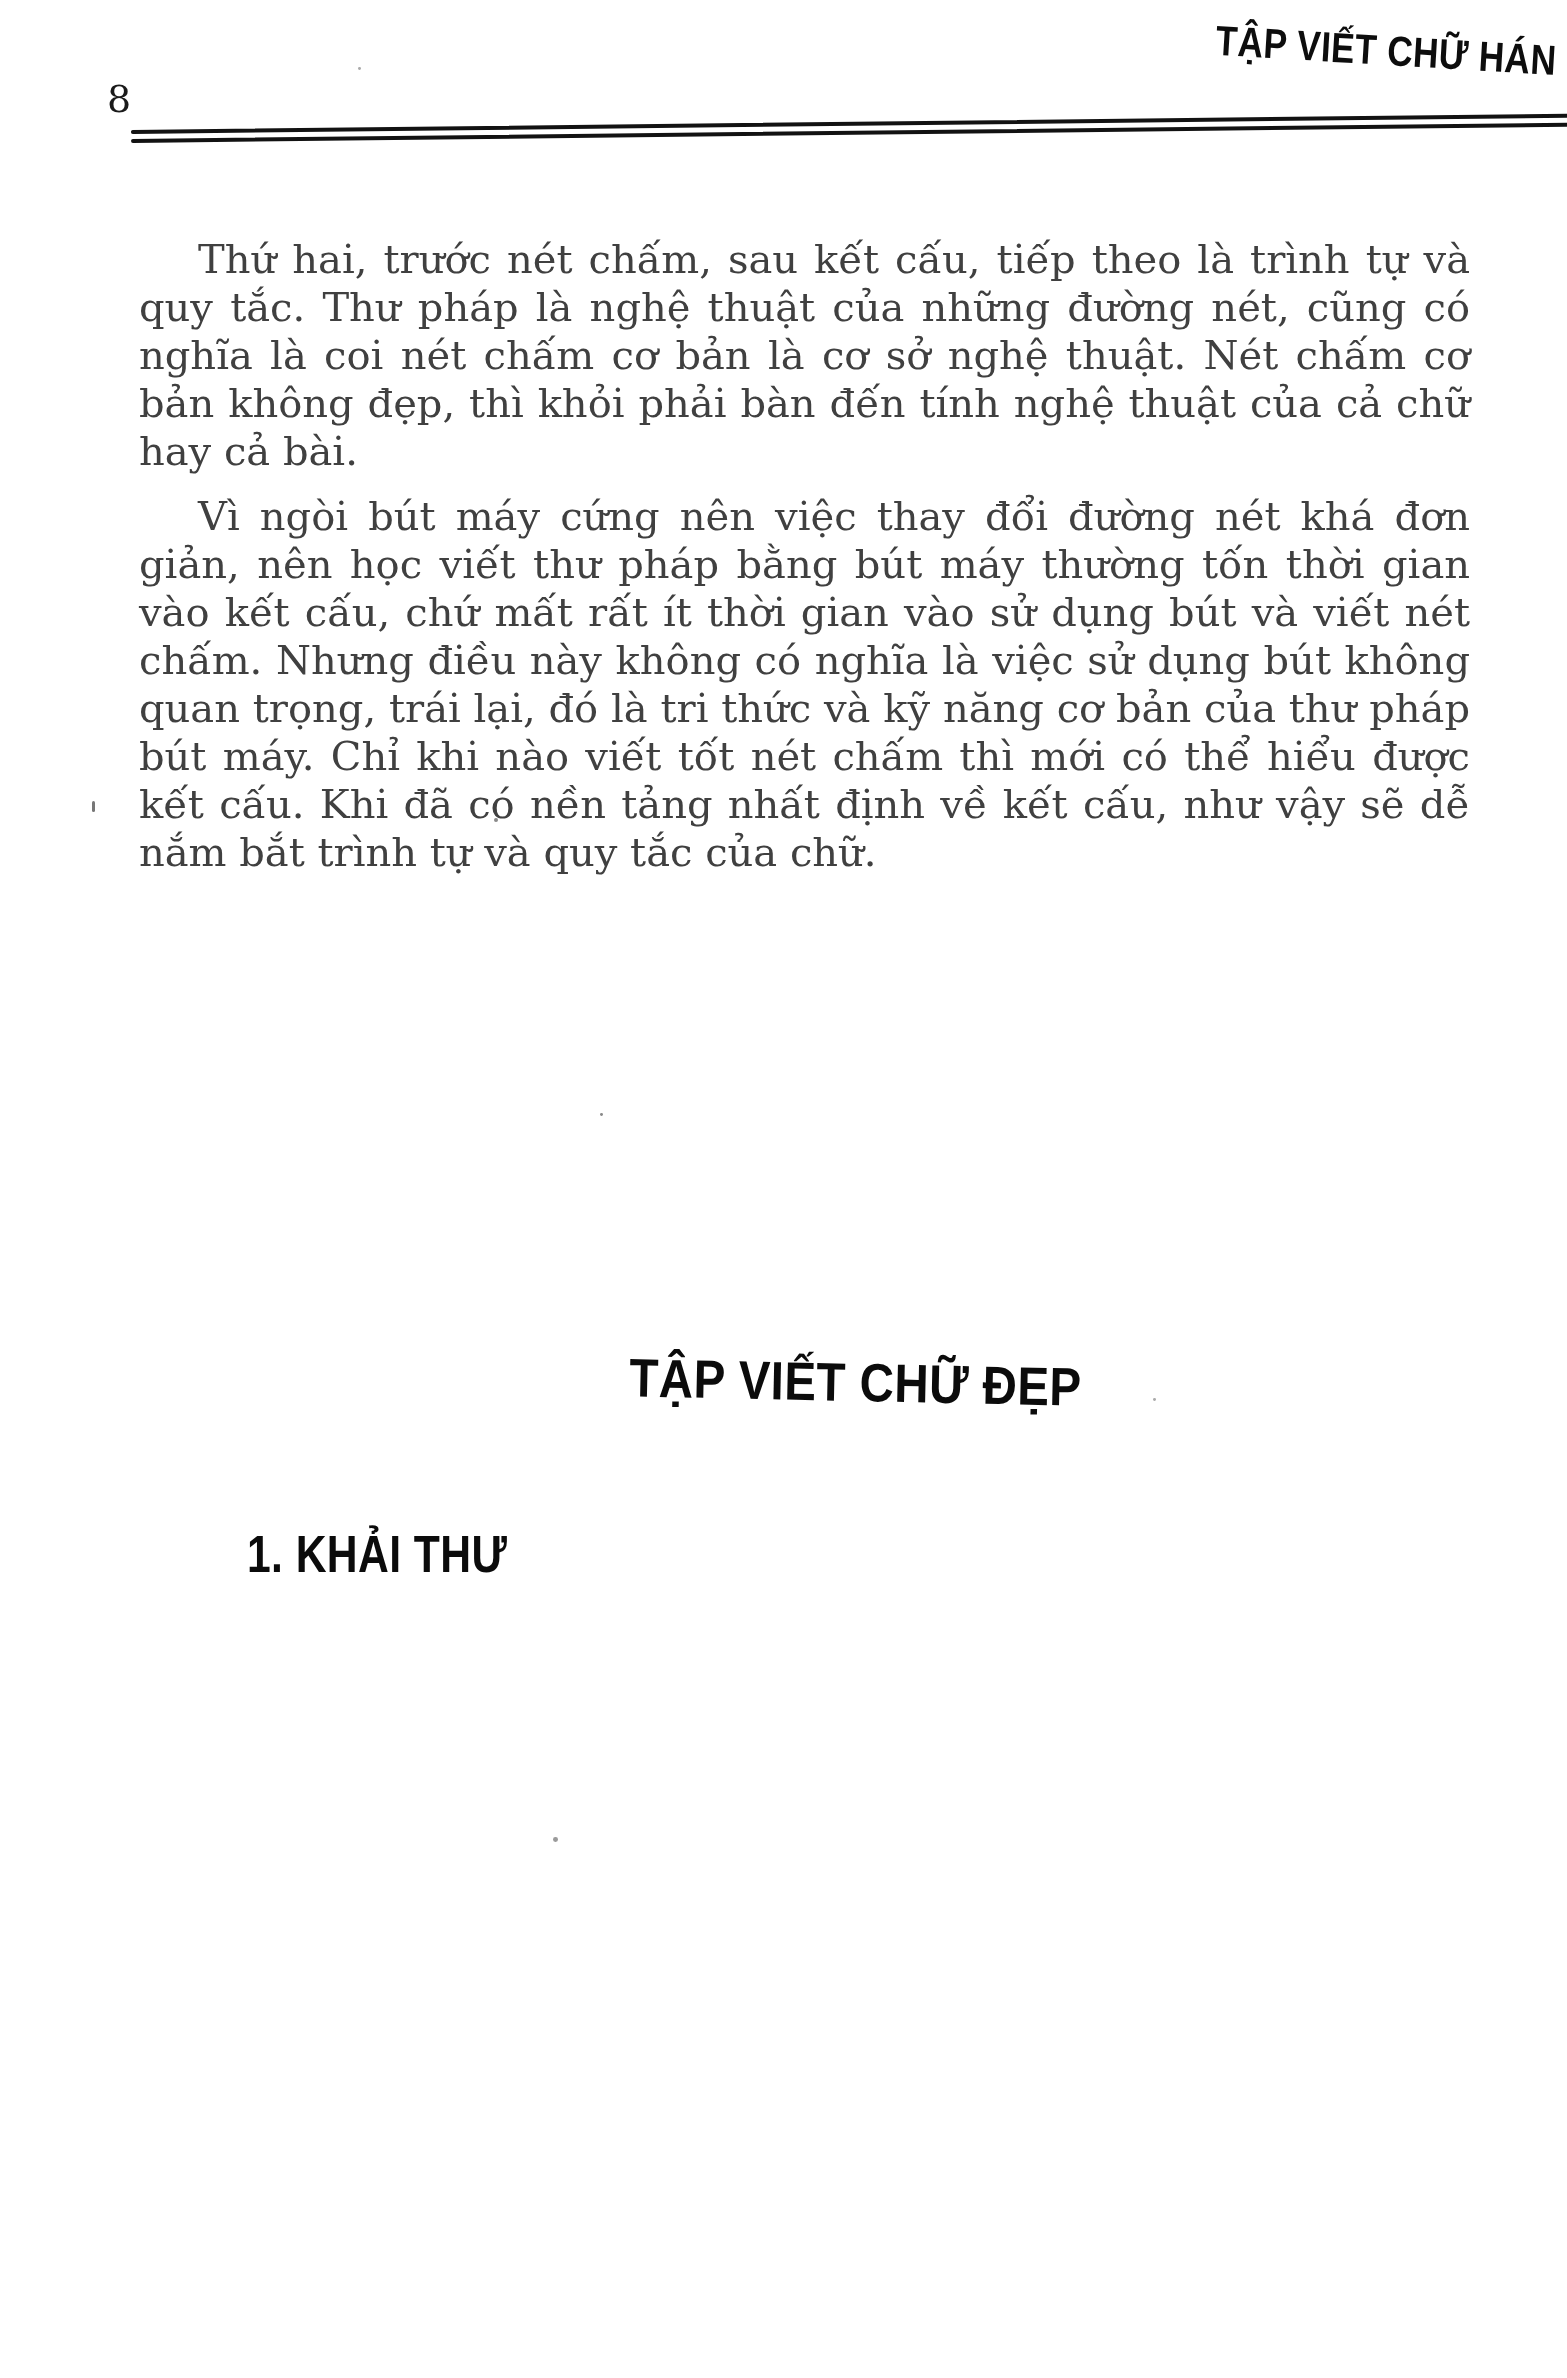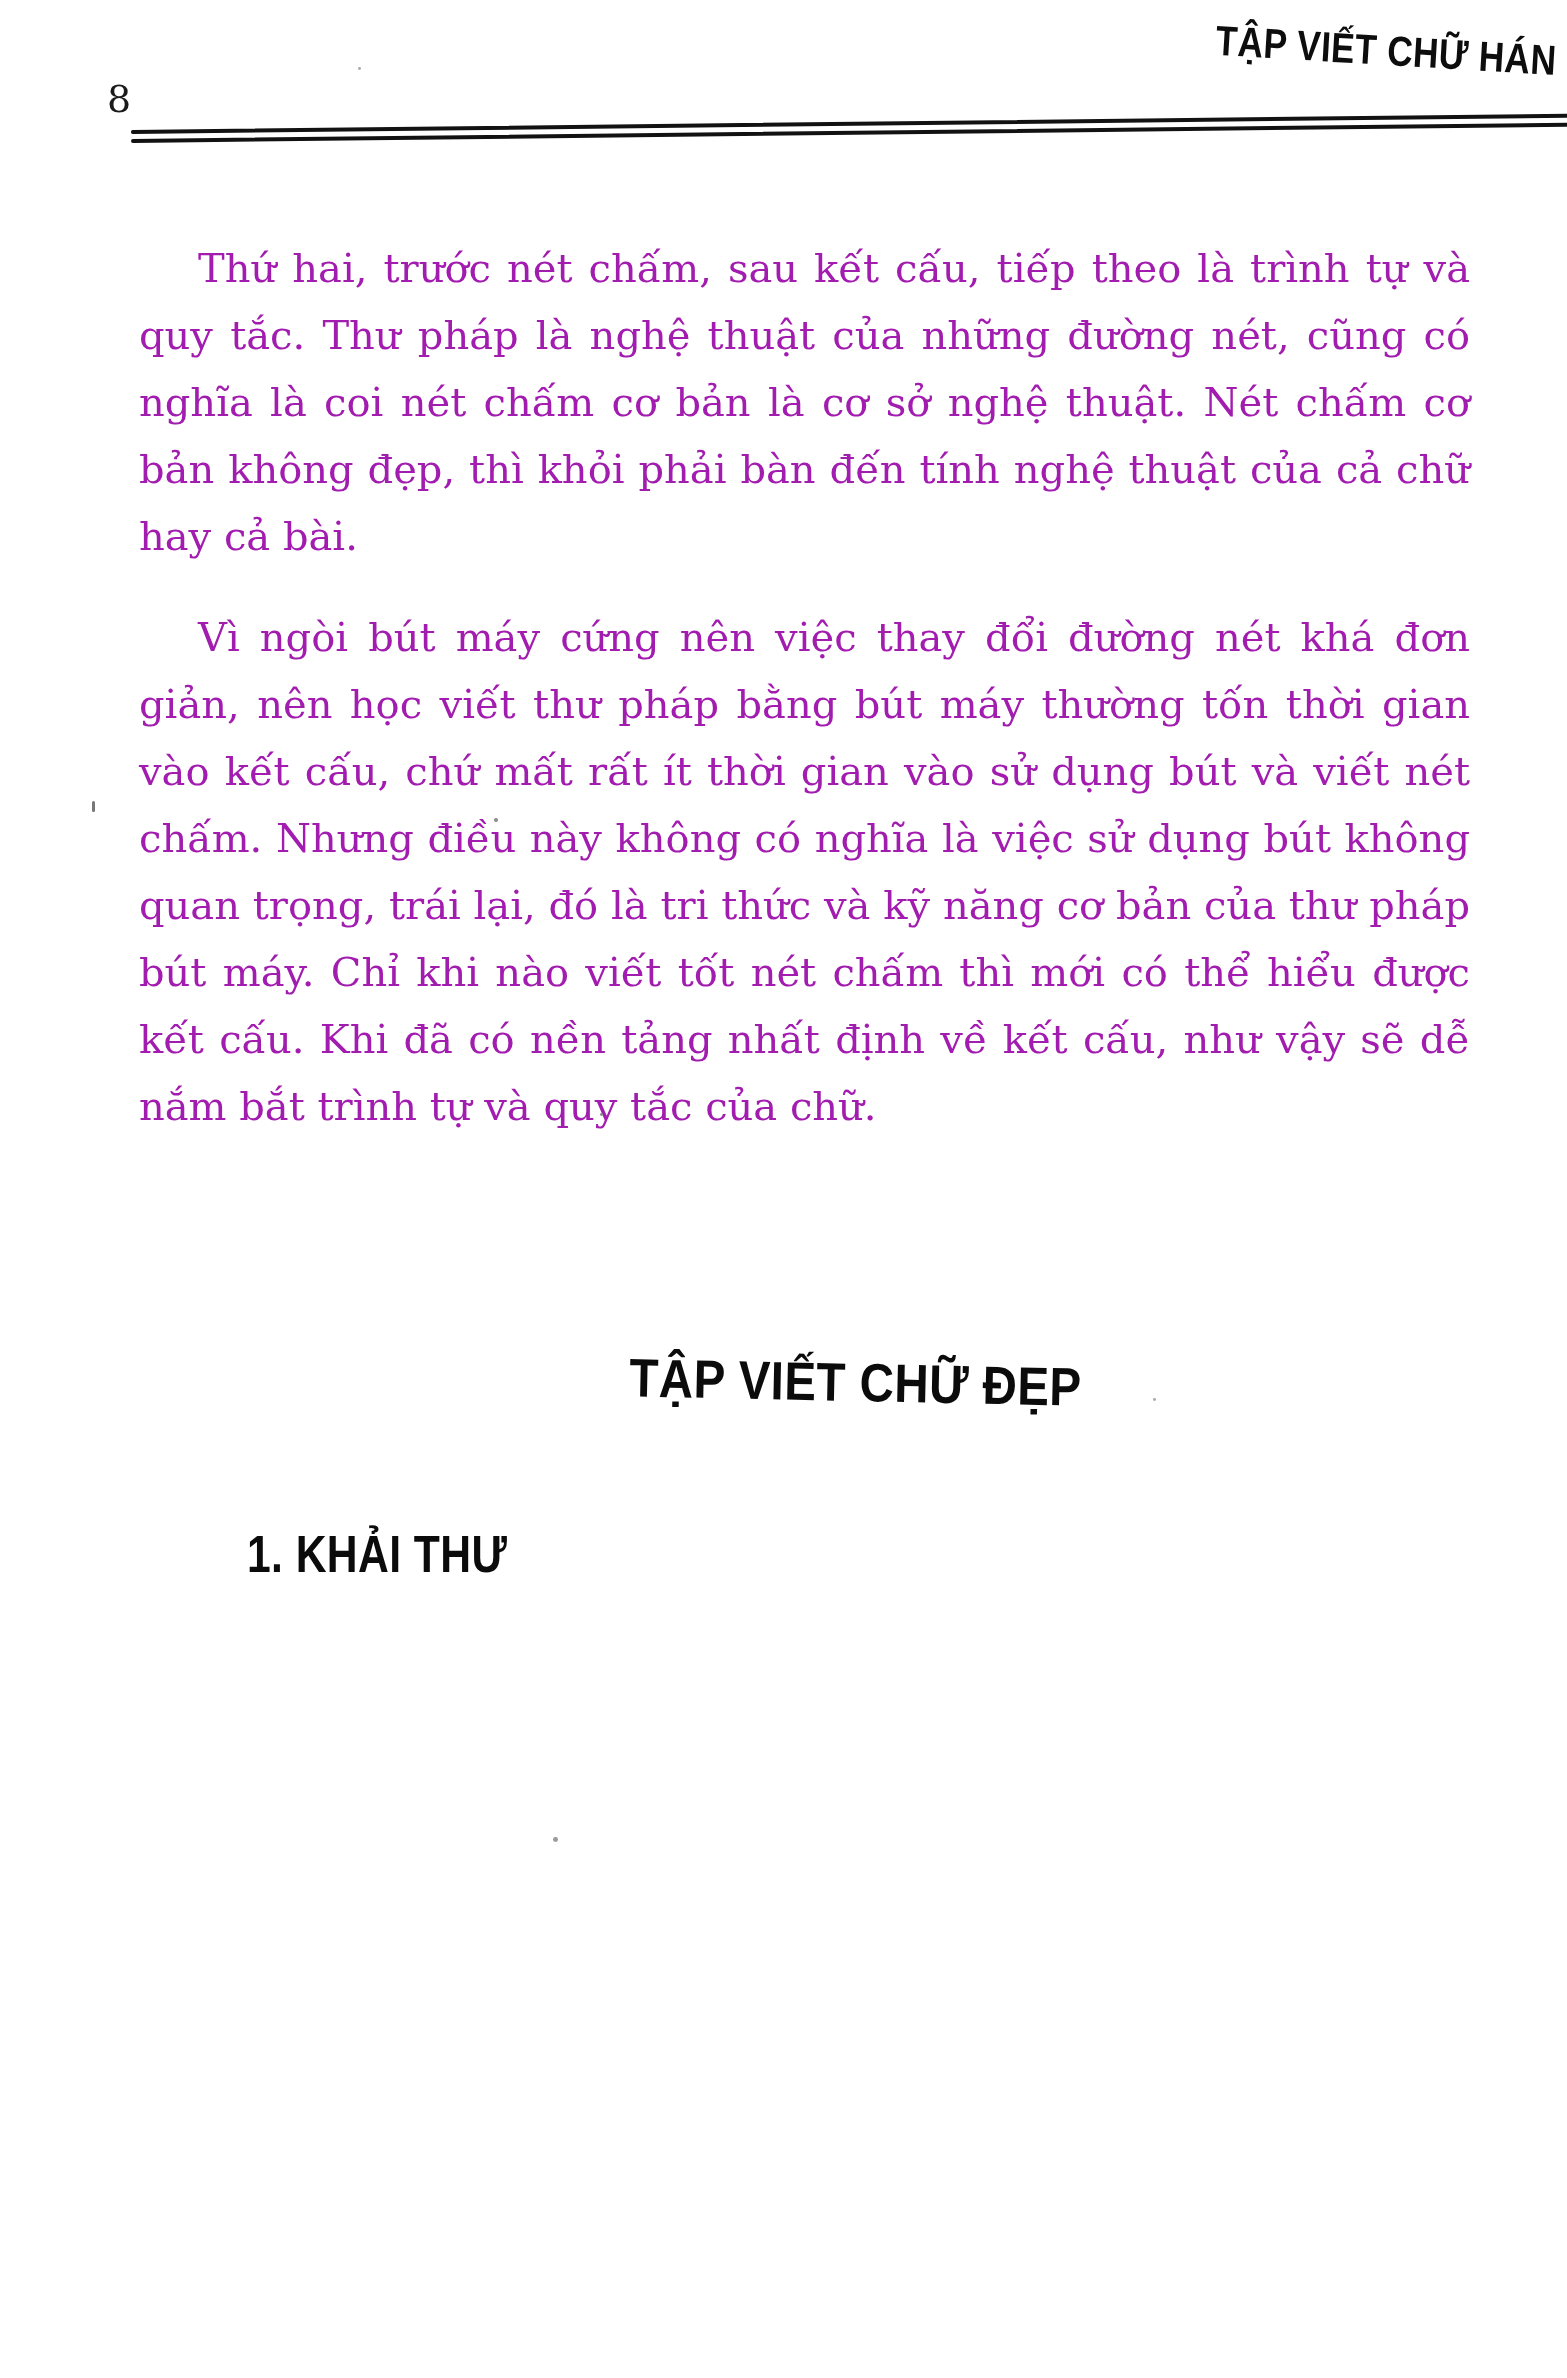--- a/index.html
+++ b/index.html
@@ -42,26 +42,26 @@
   }
   .rule-top    { height:3.8px; background:#121212; margin-bottom:4.8px; border-radius:1.9px; }
   .rule-bottom { height:4.8px; background:#121212; border-radius:1.9px; }
 
   
   .body-text {
     position:absolute;
     left:139px; top:235px;
     width:1331px;
     font-size:40px;
-    line-height:67px;
+    line-height:48px;
     text-align:justify;
-    color:#a21caf;
+    color:#404040;
   }
   .body-text p { margin:0; text-indent:59px; }
-  .body-text p + p { margin-top:34px; }
+  .body-text p + p { margin-top:17px; }
 
   
   .section-title {
     position:absolute;
     left:143px; right:0; top:1355px;
     text-align:center;
     font-family:"Liberation Sans", sans-serif;
     font-weight:bold;
     font-size:54px;
     line-height:1;

